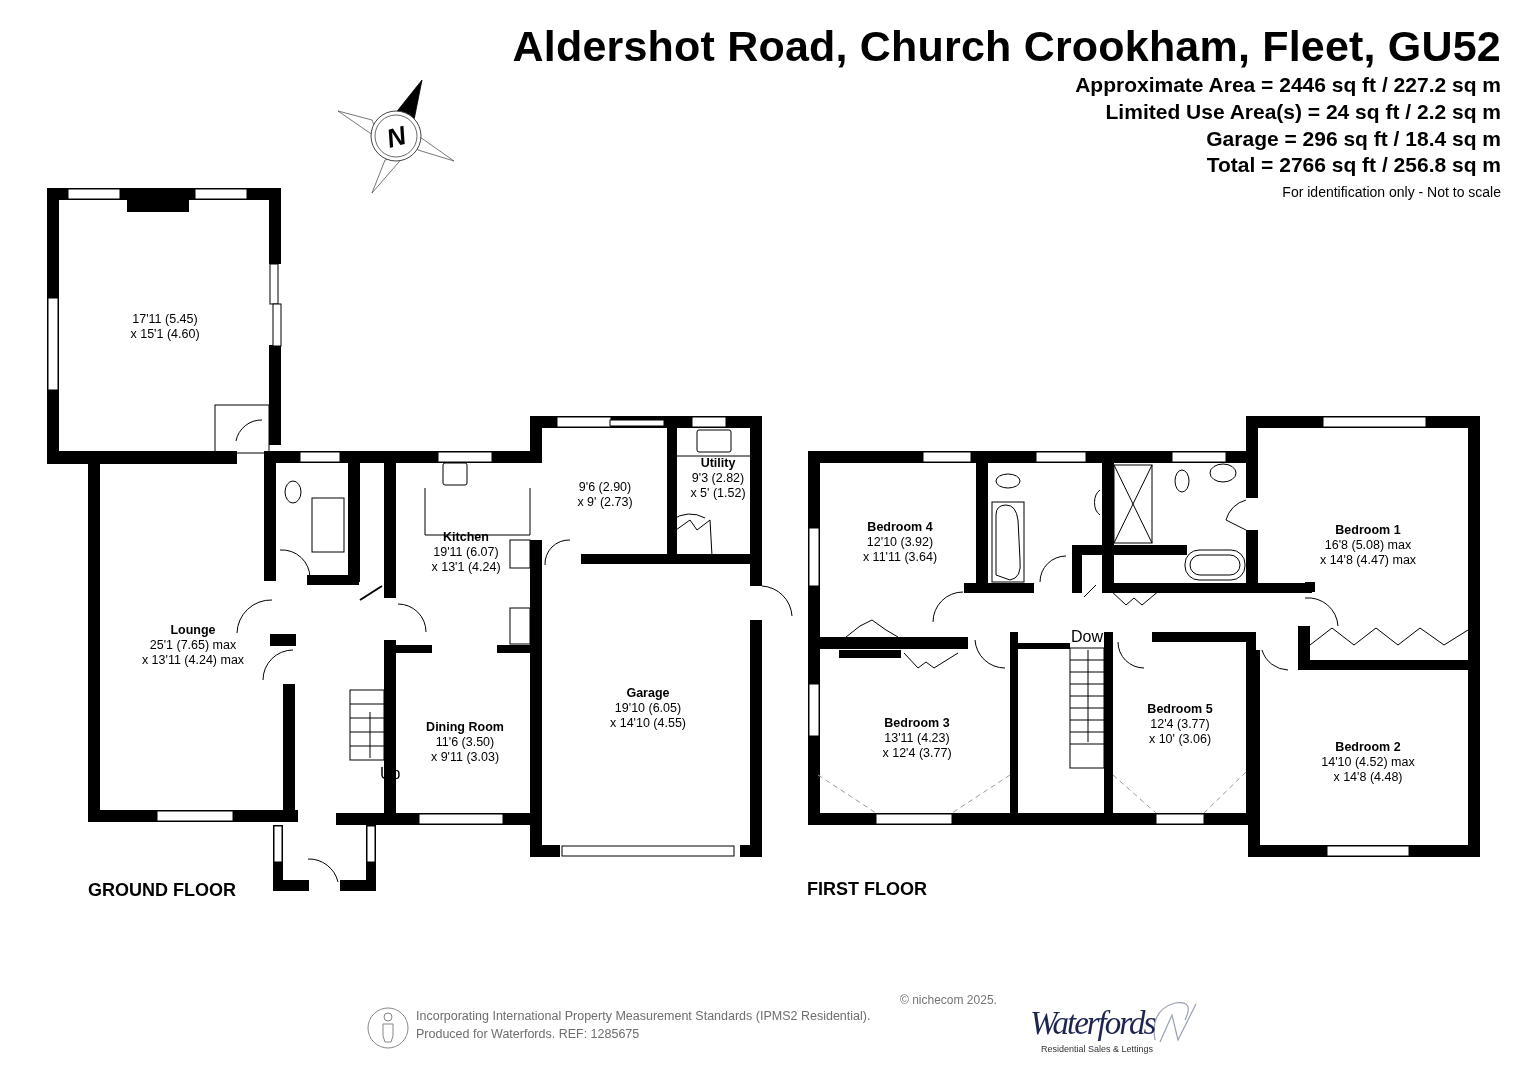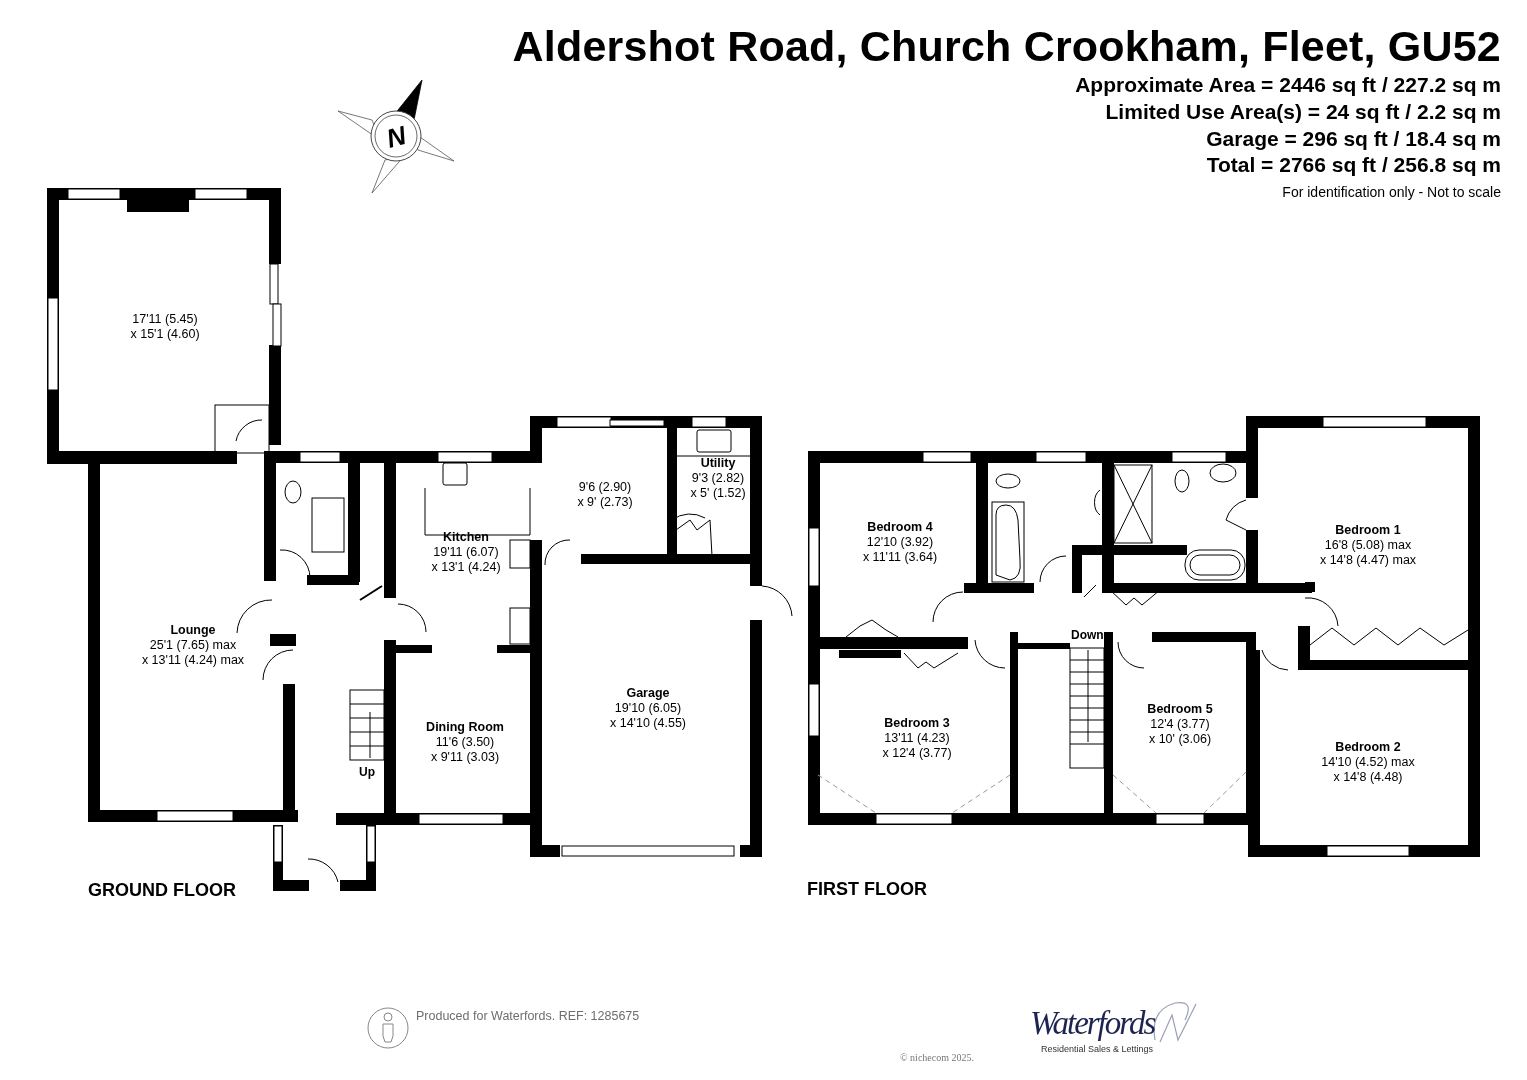--- a/index.html
+++ b/index.html
@@ -6,23 +6,23 @@
   body { width: 1527px; height: 1080px; position: relative; overflow: hidden;
          font-family: "Liberation Sans", sans-serif; color: #000; }
   .abs { position: absolute; }
   #title { right: 26px; top: 22px; font-size: 43px; font-weight: bold; white-space: nowrap; letter-spacing: 0.2px; }
   .area-line { right: 26px; font-size: 21px; white-space: nowrap; text-align: right; font-weight: bold; }
   #note { right: 26px; top: 184px; font-size: 14px; white-space: nowrap; }
   #plan { position: absolute; left: 0; top: 0; }
   .room-label { position: absolute; text-align: center; font-size: 12.5px; line-height: 15px; white-space: nowrap; transform: translateX(-50%); }
   .room-label .nm { font-weight: bold; display: block; }
   .floor-label { position: absolute; font-weight: bold; font-size: 18px; white-space: nowrap; margin-top: 48px; }
-  .small { position: absolute; font-size: 12px; font-weight: bold; white-space: nowrap; }
+  .small { position: absolute; font-size: 16px; font-weight: normal; white-space: nowrap; }
   #footer { left: 416px; top: 1007px; font-size: 12.5px; line-height: 18px; color: #6e6e6e; white-space: nowrap; }
-  #copyright { left: 900px; top: 1052px; font-size: 10px; color: #777; white-space: nowrap; font-family: Liberation Serif, serif; }
+  #copyright { left: 900px; top: 993px; font-size: 12px; color: #777; white-space: nowrap; }
   #brand { left: 1030px; top: 1005px; font-size: 33px; font-style: italic; color: #1c2450; letter-spacing: -2px; font-family: "Liberation Serif", serif; }
   #brand-sub { left: 1041px; top: 1044px; font-size: 9px; color: #333; white-space: nowrap; text-align: center; }
 </style>
 </head>
 <body>
 
 <div id="title" class="abs">Aldershot Road, Church Crookham, Fleet, GU52</div>
 <div class="abs area-line" style="top:73px">Approximate Area = 2446 sq ft / 227.2 sq m</div>
 <div class="abs area-line" style="top:100px">Limited Use Area(s) = 24 sq ft / 2.2 sq m</div>
 <div class="abs area-line" style="top:127px">Garage = 296 sq ft / 18.4 sq m</div>
@@ -255,21 +255,21 @@
 <div class="room-label" style="left:465px; top:720px">
   <span class="nm">Dining Room</span>
   <span>11'6 (3.50)</span><br>
   <span>x 9'11 (3.03)</span>
 </div>
 <div class="room-label" style="left:648px; top:686px">
   <span class="nm">Garage</span>
   <span>19'10 (6.05)</span><br>
   <span>x 14'10 (4.55)</span>
 </div>
-<div class="small" style="left:359px; top:765px">Up</div>
+<div class="small" style="left:380px; top:765px">Up</div>
 <div class="floor-label" style="left:88px; top:832px">GROUND FLOOR</div>
 
 <div class="room-label" style="left:900px; top:520px">
   <span class="nm">Bedroom 4</span>
   <span>12'10 (3.92)</span><br>
   <span>x 11'11 (3.64)</span>
 </div>
 <div class="room-label" style="left:1368px; top:523px">
   <span class="nm">Bedroom 1</span>
   <span>16'8 (5.08) max</span><br>
@@ -287,17 +287,18 @@
 </div>
 <div class="room-label" style="left:1368px; top:740px">
   <span class="nm">Bedroom 2</span>
   <span>14'10 (4.52) max</span><br>
   <span>x 14'8 (4.48)</span>
 </div>
 <div class="small" style="left:1071px; top:628px">Down</div>
 <div class="floor-label" style="left:807px; top:831px">FIRST FLOOR</div>
 
 <div id="footer" class="abs">
+  <div>Incorporating International Property Measurement Standards (IPMS2 Residential).</div>
   <div>Produced for Waterfords.   REF: 1285675</div>
 </div>
 <div id="copyright" class="abs">© nichecom 2025.</div>
 <div id="brand" class="abs">Waterfords</div>
 <div id="brand-sub" class="abs">Residential Sales &amp; Lettings</div>
 
 </body></html>

